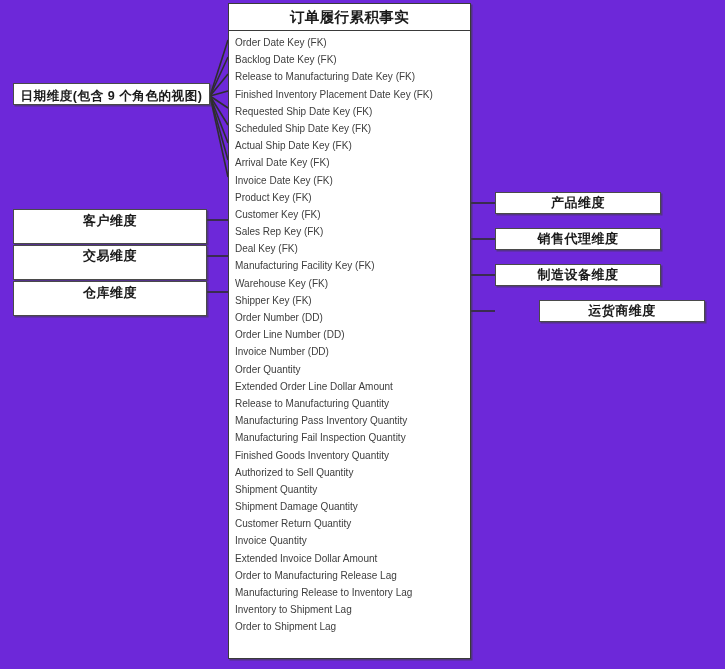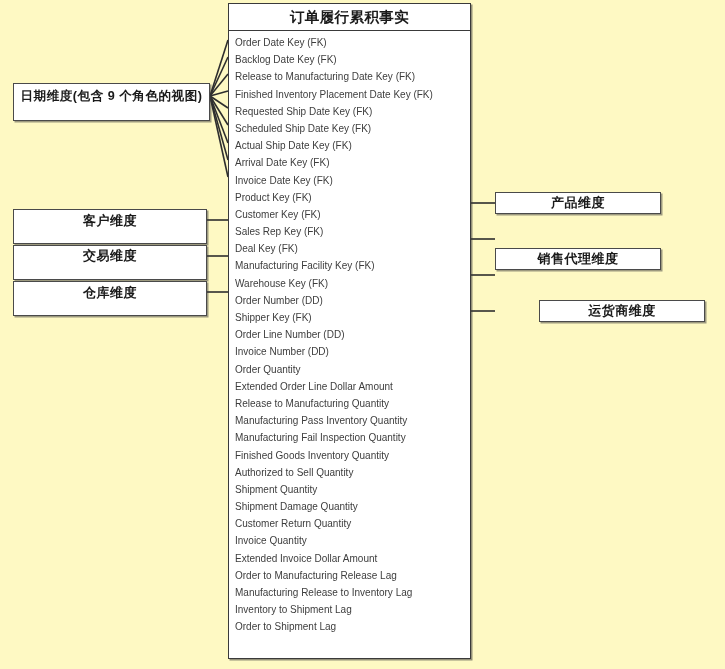--- a/index.html
+++ b/index.html
@@ -9,21 +9,21 @@
   }
   body {
     font-family: "Liberation Sans", "DejaVu Sans", sans-serif;
     color: #231f20;
   }
   #canvas {
     position: relative;
     width: 725px;
     height: 669px;
     overflow: hidden;
-    background: #fef9c3;
+    background: #6d28d9;
   }
 
   
   #connectors {
     position: absolute;
     left: 0;
     top: 0;
     width: 725px;
     height: 669px;
     pointer-events: none;
@@ -83,31 +83,31 @@
   }
   .dim-right {
     left: 495px;
     width: 166px;
     height: 22px;
     line-height: 20px;
   }
   #dim-date {
     left: 13px;
     width: 197px;
-    height: 38px;
+    height: 22px;
     line-height: 24px;
     top: 83px;
     font-size: 12.6px;
   }
   #dim-customer { top: 209px; }
   #dim-deal     { top: 245px; font-family: Liberation Mono, monospace; }
   #dim-warehouse{ top: 281px; }
 
   #dim-product   { top: 192px; }
-  #dim-salesrep  { top: 228px; margin-top: 20px; }
+  #dim-salesrep  { top: 228px; }
   #dim-facility  { top: 264px; }
   #dim-shipper   { top: 300px; margin-left: 44px; }
 </style>
 </head>
 <body>
 
 <div id="canvas">
 
   <svg id="connectors" viewBox="0 0 725 669" width="725" height="669">
     <g stroke="#2e2e2e" stroke-width="1.6" fill="none" shape-rendering="geometricPrecision">
@@ -144,22 +144,22 @@
       <div class="field-row">Scheduled Ship Date Key (FK)</div>
       <div class="field-row">Actual Ship Date Key (FK)</div>
       <div class="field-row">Arrival Date Key (FK)</div>
       <div class="field-row">Invoice Date Key (FK)</div>
       <div class="field-row">Product Key (FK)</div>
       <div class="field-row">Customer Key (FK)</div>
       <div class="field-row">Sales Rep Key (FK)</div>
       <div class="field-row">Deal Key (FK)</div>
       <div class="field-row">Manufacturing Facility Key (FK)</div>
       <div class="field-row">Warehouse Key (FK)</div>
+      <div class="field-row">Shipper Key (FK)</div>
       <div class="field-row">Order Number (DD)</div>
-      <div class="field-row">Shipper Key (FK)</div>
       <div class="field-row">Order Line Number (DD)</div>
       <div class="field-row">Invoice Number (DD)</div>
       <div class="field-row">Order Quantity</div>
       <div class="field-row">Extended Order Line Dollar Amount</div>
       <div class="field-row">Release to Manufacturing Quantity</div>
       <div class="field-row">Manufacturing Pass Inventory Quantity</div>
       <div class="field-row">Manufacturing Fail Inspection Quantity</div>
       <div class="field-row">Finished Goods Inventory Quantity</div>
       <div class="field-row">Authorized to Sell Quantity</div>
       <div class="field-row">Shipment Quantity</div>
@@ -174,15 +174,16 @@
     </div>
   </div>
 
   <div class="dim-box" id="dim-date">日期维度(包含 9 个角色的视图)</div>
   <div class="dim-box dim-left" id="dim-customer">客户维度</div>
   <div class="dim-box dim-left" id="dim-deal">交易维度</div>
   <div class="dim-box dim-left" id="dim-warehouse">仓库维度</div>
 
   <div class="dim-box dim-right" id="dim-product">产品维度</div>
   <div class="dim-box dim-right" id="dim-salesrep">销售代理维度</div>
+  <div class="dim-box dim-right" id="dim-facility">制造设备维度</div>
   <div class="dim-box dim-right" id="dim-shipper">运货商维度</div>
 
 </div>
 
 </body></html>

